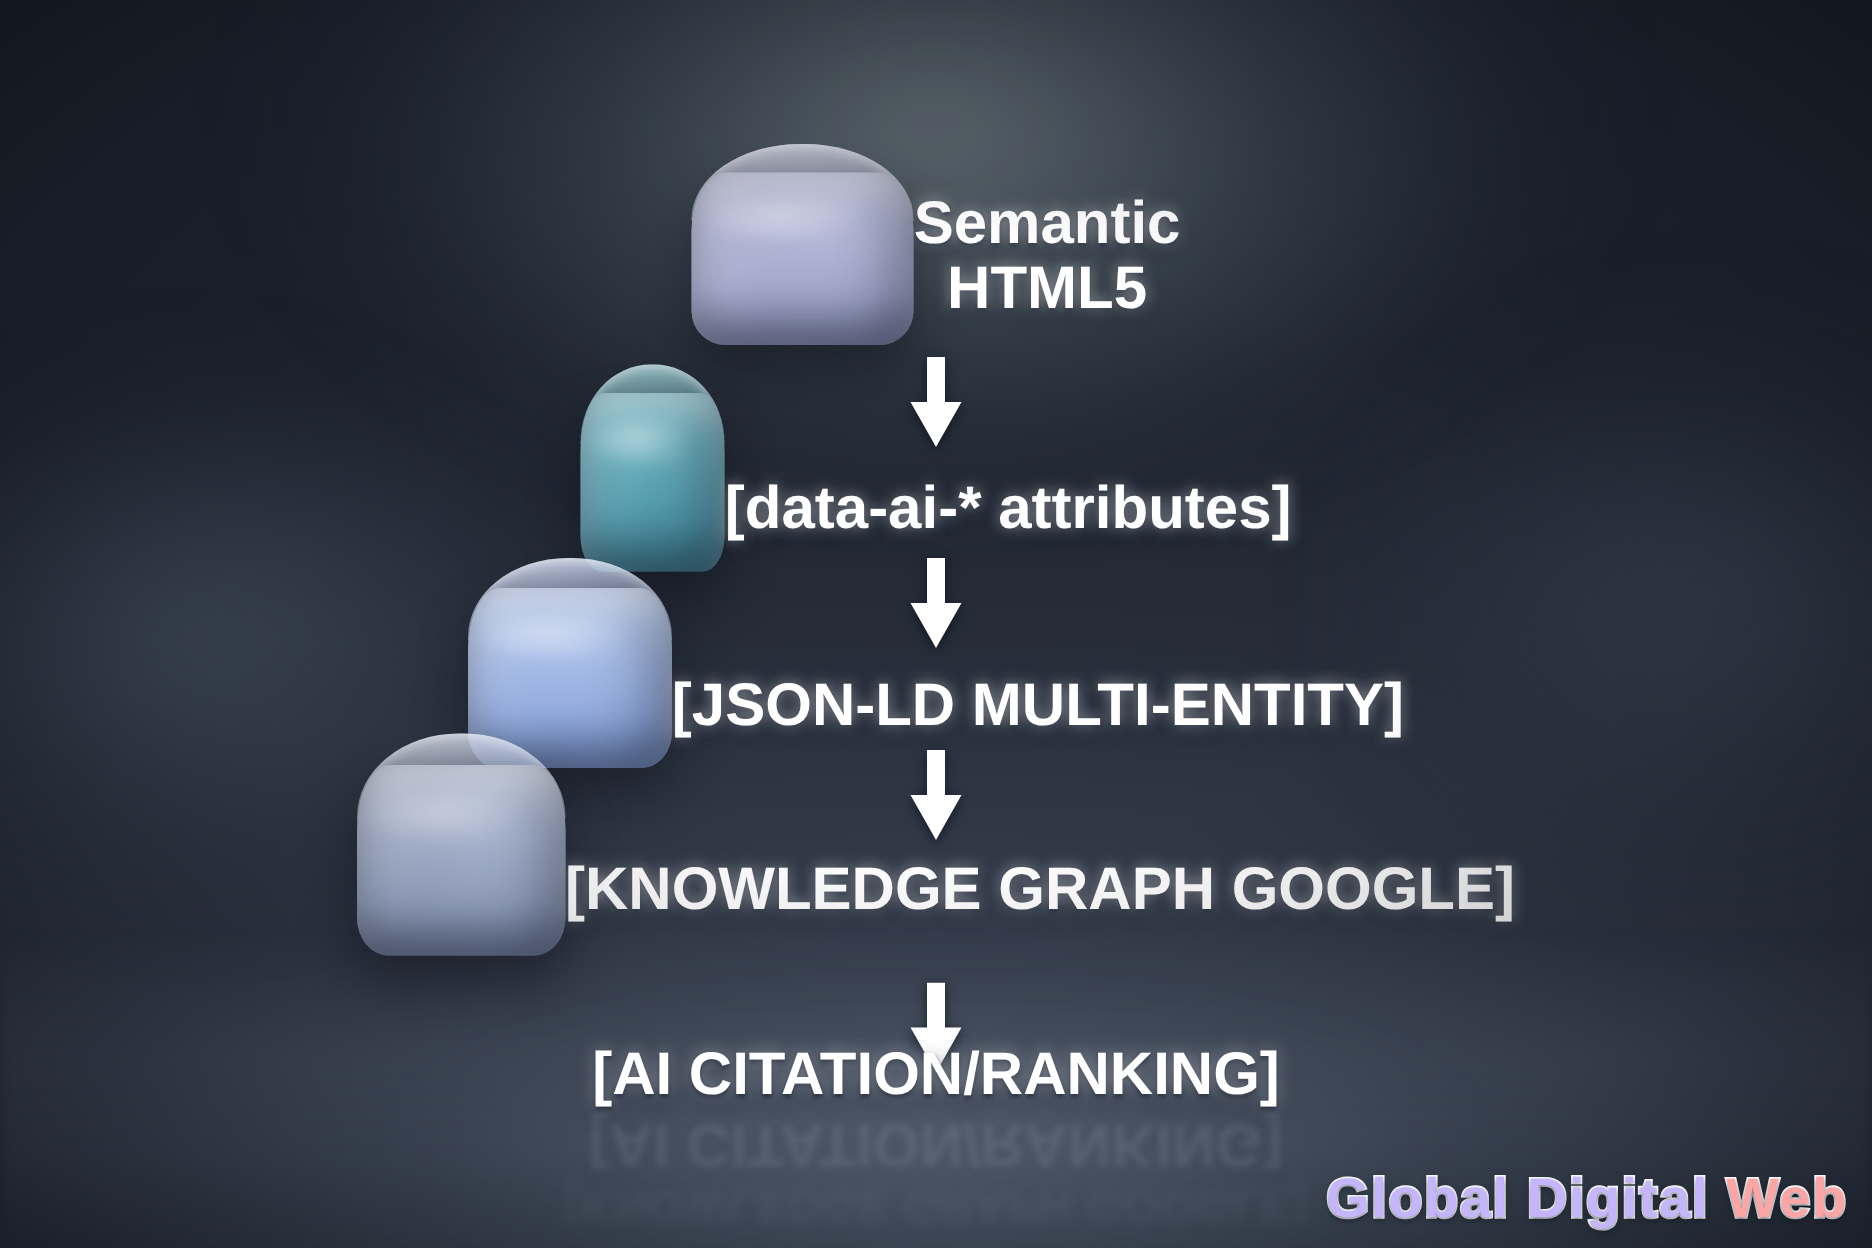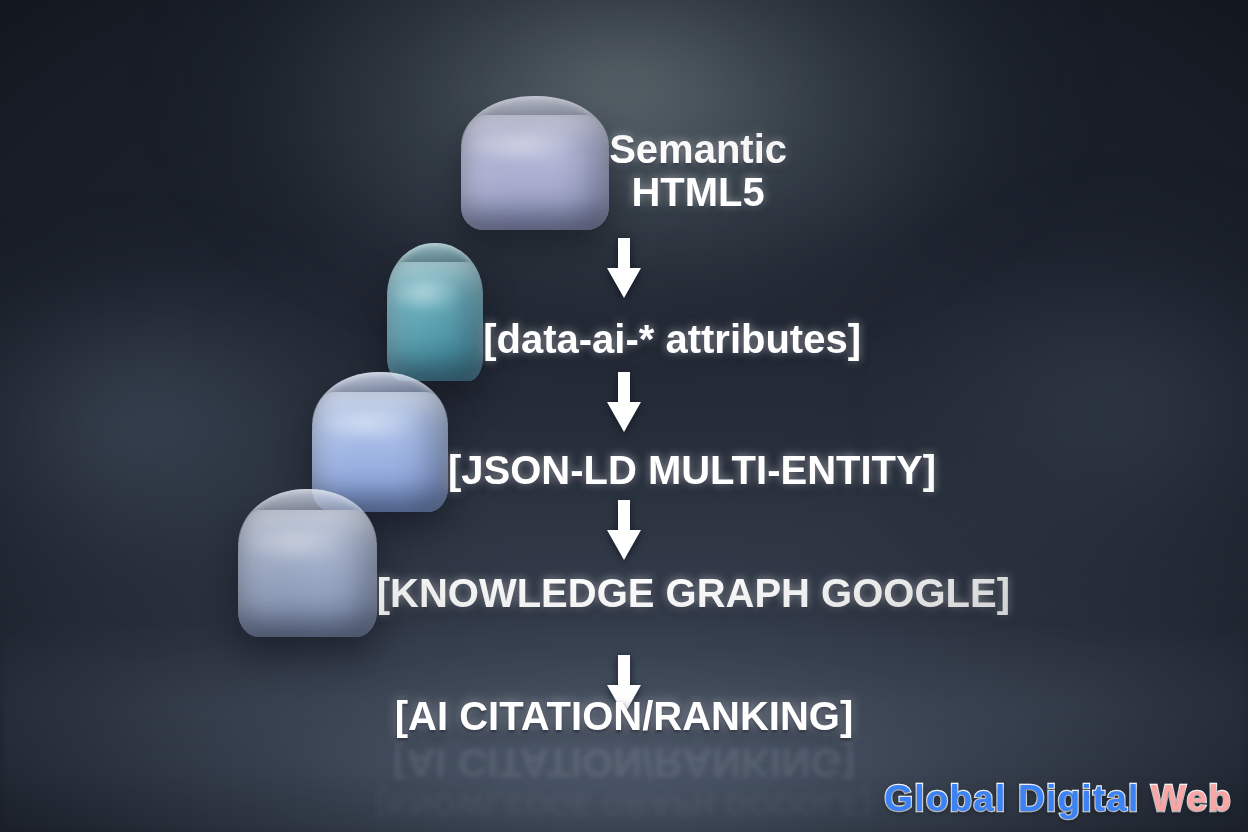--- a/index.html
+++ b/index.html
@@ -158,21 +158,21 @@
       0 5px 12px rgba(10,16,30,0.65);
   }
 
   
   #watermark{
     position:absolute; right:16px; bottom:12px; z-index:40;
     font-size:37px; font-weight:700; letter-spacing:1.2px;
     white-space:nowrap;
   }
   #watermark .wm-blue{
-    color:#3b82f6;
+    color:#c4b5fd;
     -webkit-text-stroke:2.4px #ffffff;
     paint-order:stroke fill;
     text-shadow:0 2px 4px rgba(8,14,26,0.55);
   }
   #watermark .wm-gold{
     color:#fca5a5;
     -webkit-text-stroke:2.4px #ffffff;
     paint-order:stroke fill;
     text-shadow:0 2px 4px rgba(8,14,26,0.55);
   }

